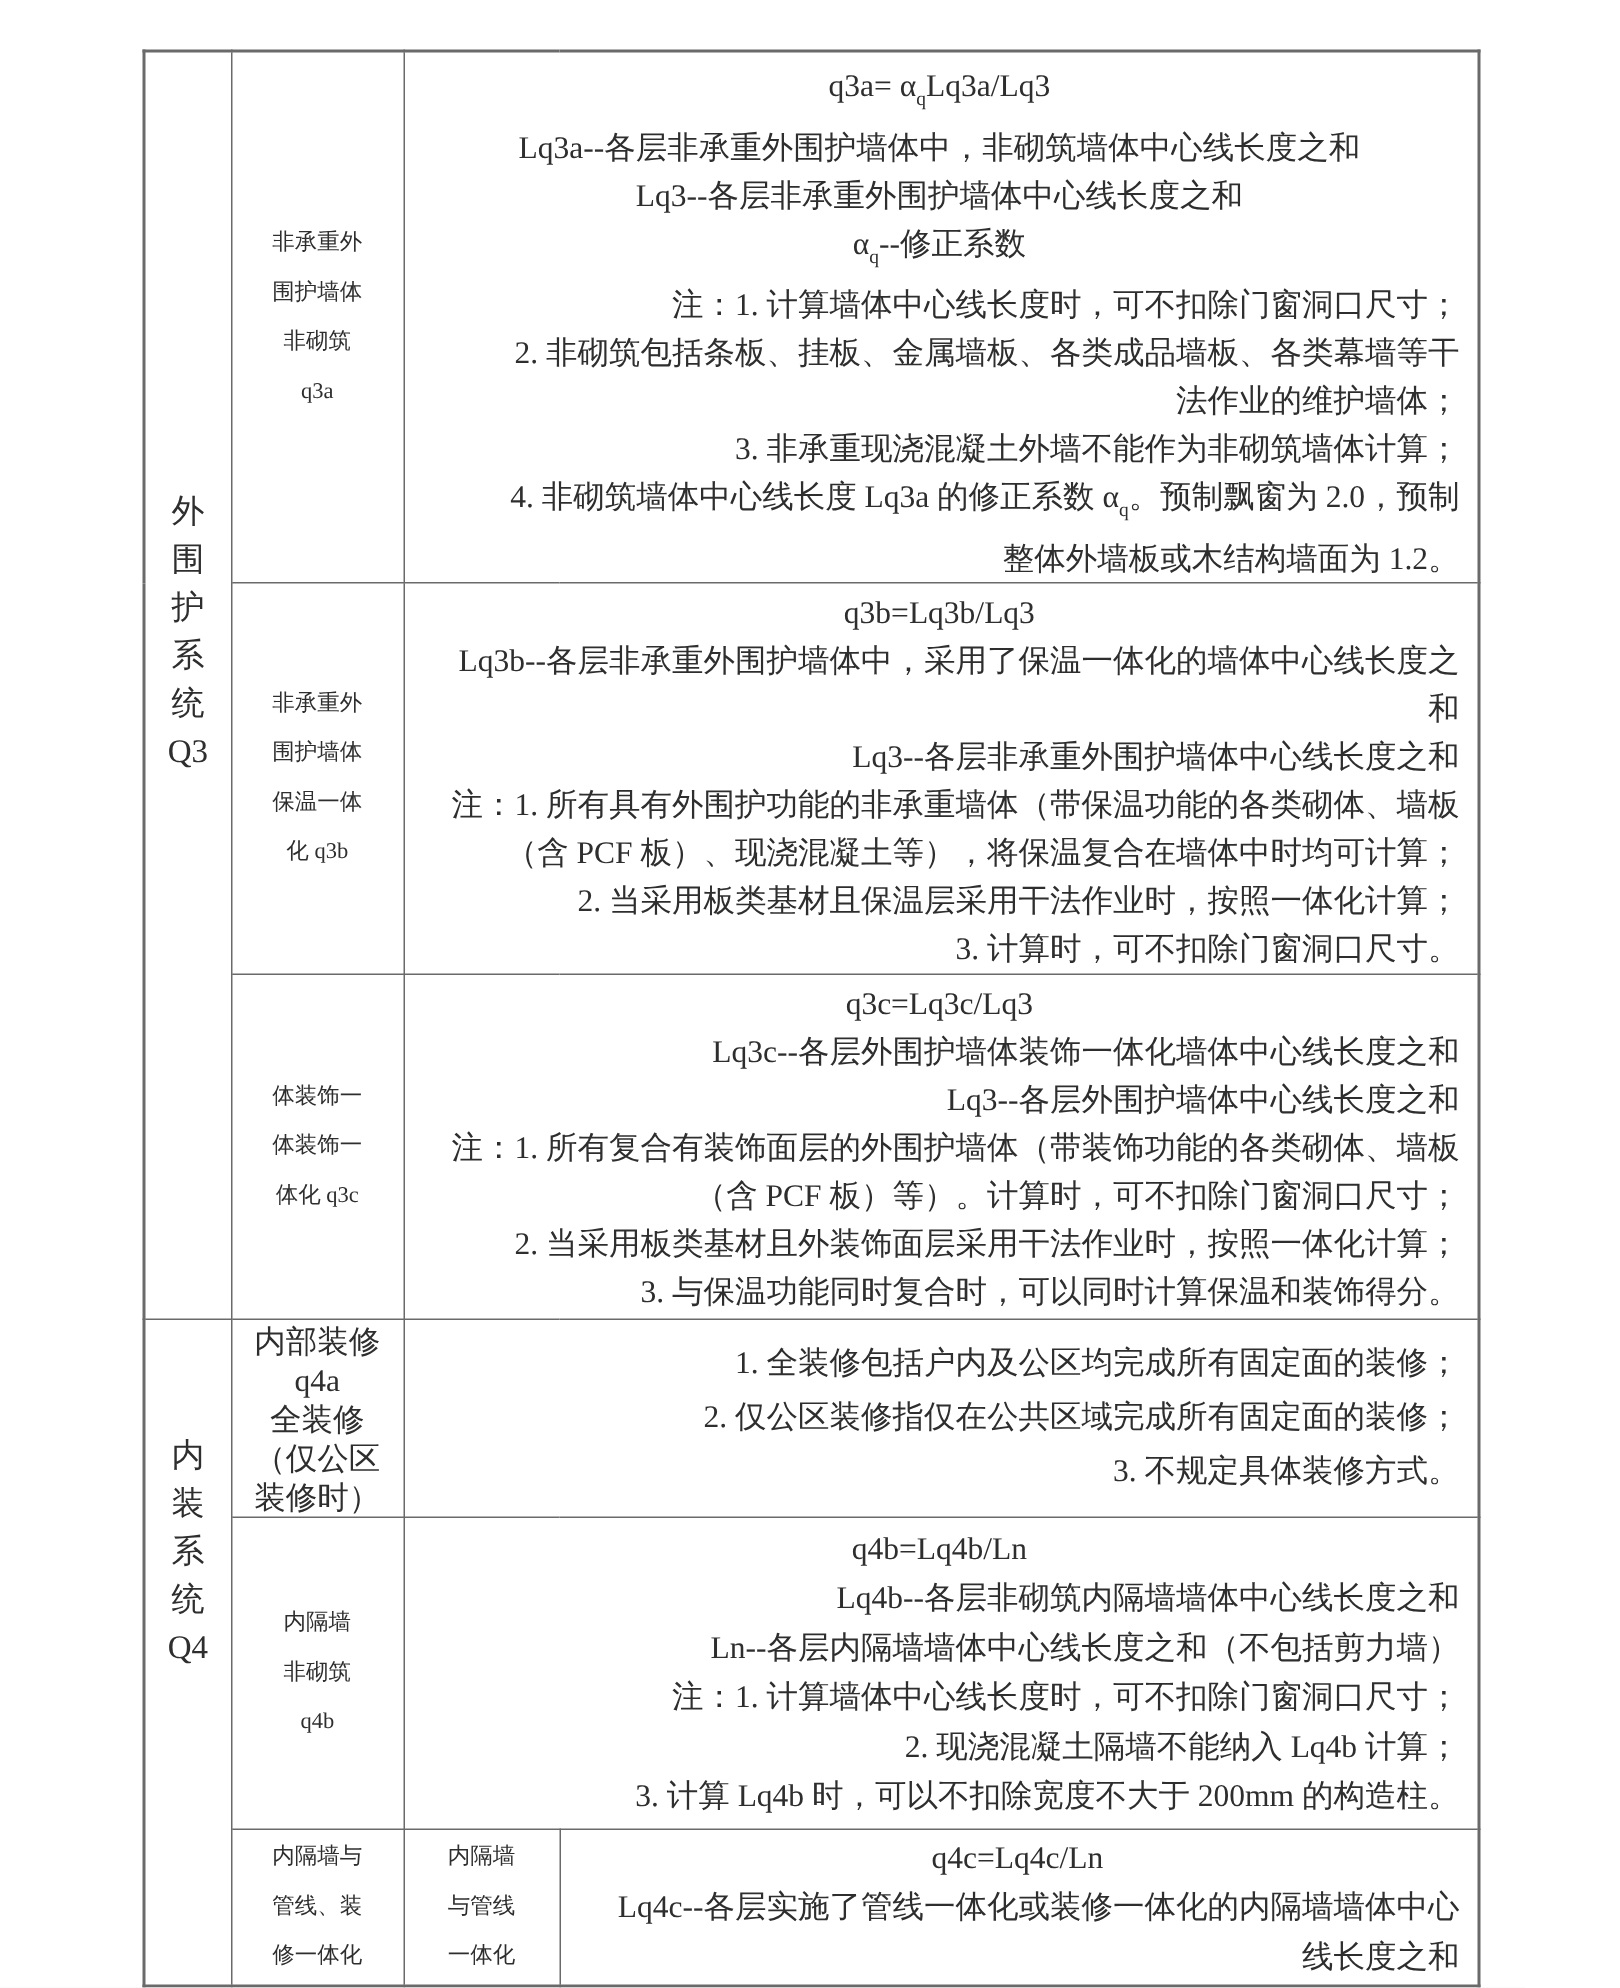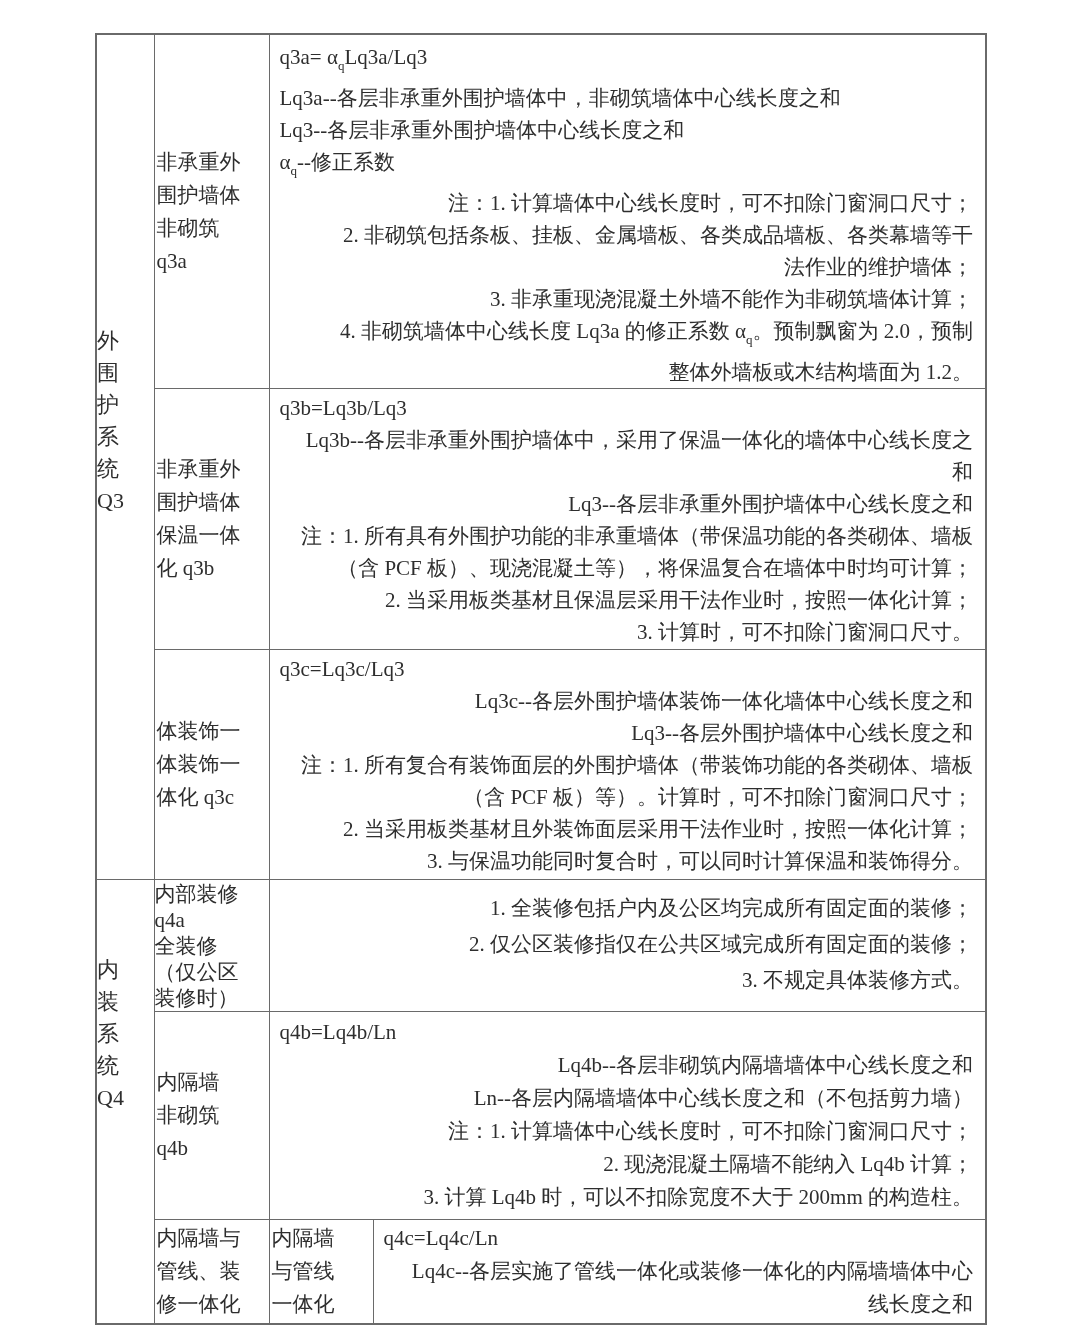--- a/index.html
+++ b/index.html
@@ -49,21 +49,21 @@
     font-size:22px;
     line-height:32px;
   }
   td.group .vblock{position:relative;}
   td.group .off-q3{top:-36px;}
   td.group .off-q4{top:-68px;}
 
   
   td.label{
     text-align:center;
-    font-size:21px;
+    font-size:15px;
     line-height:33px;
     padding:2px 2px;
   }
   td.label.tight{
     font-size:21px;
     line-height:26px;
     padding:0;
   }
 
   
@@ -73,21 +73,21 @@
     padding:6px 12px 0 10px;
   }
   td.content.lh32{line-height:32px;padding-top:3px;}
   td.content.lh32a{line-height:32px;padding-top:6px;}
   td.content.lh33{line-height:33px;padding-top:4px;margin-left:20px;}
   td.content.lh33b{line-height:33px;padding-top:2px;}
   td.content.lh36{line-height:36px;padding-top:10px;}
 
   .ln{white-space:nowrap;}
   .ln.left{text-align:right;}
-  .ln.center{text-align:left;}
+  .ln.center{text-align:center;}
   .ln.indent{text-align:right;padding-left:34px;}
   .subq{
     font-size:13px;
     vertical-align:-6px;
   }
 </style>
 </head>
 <body>
 
 <div class="page">

